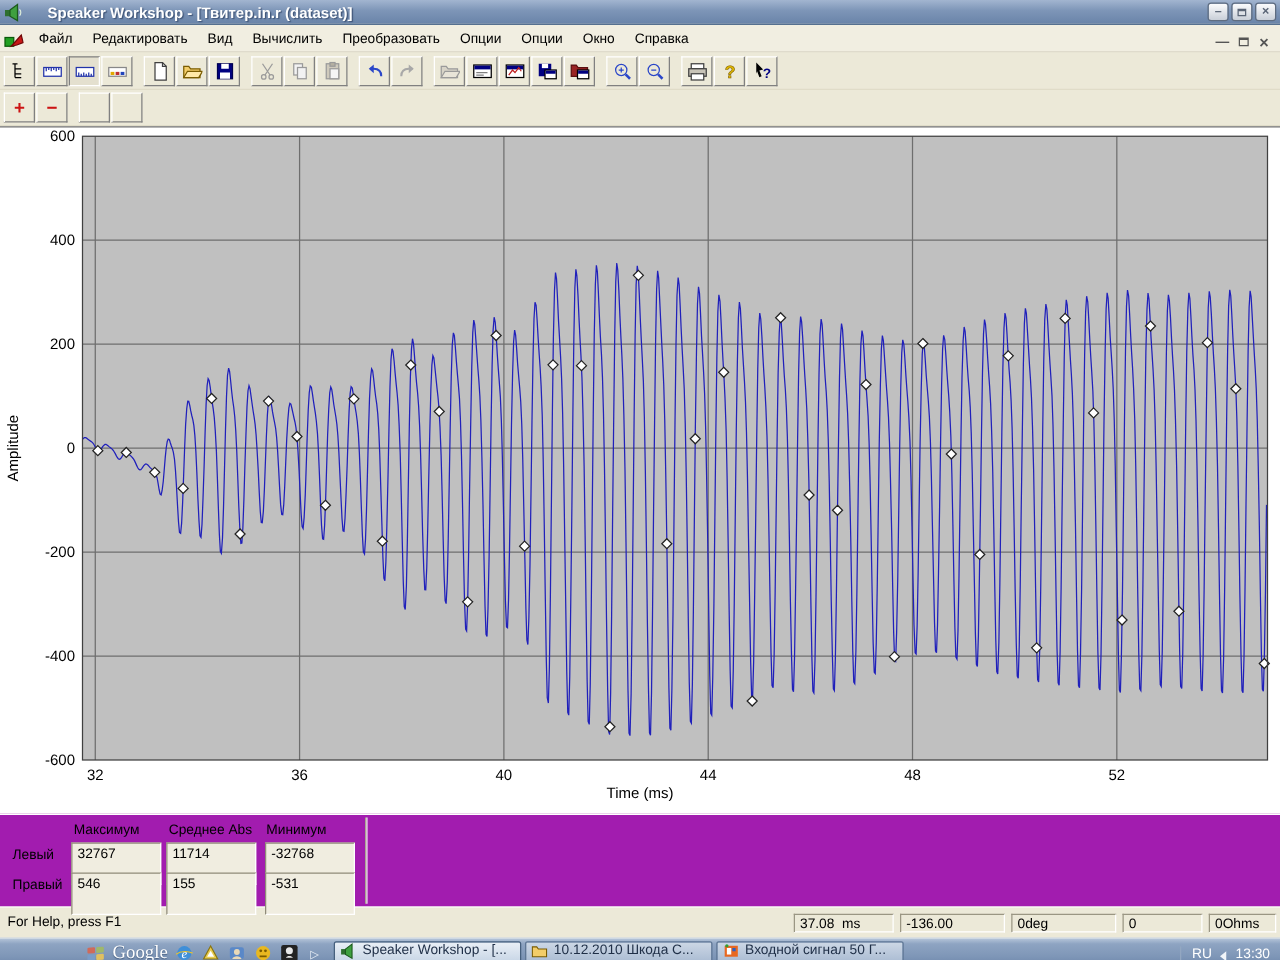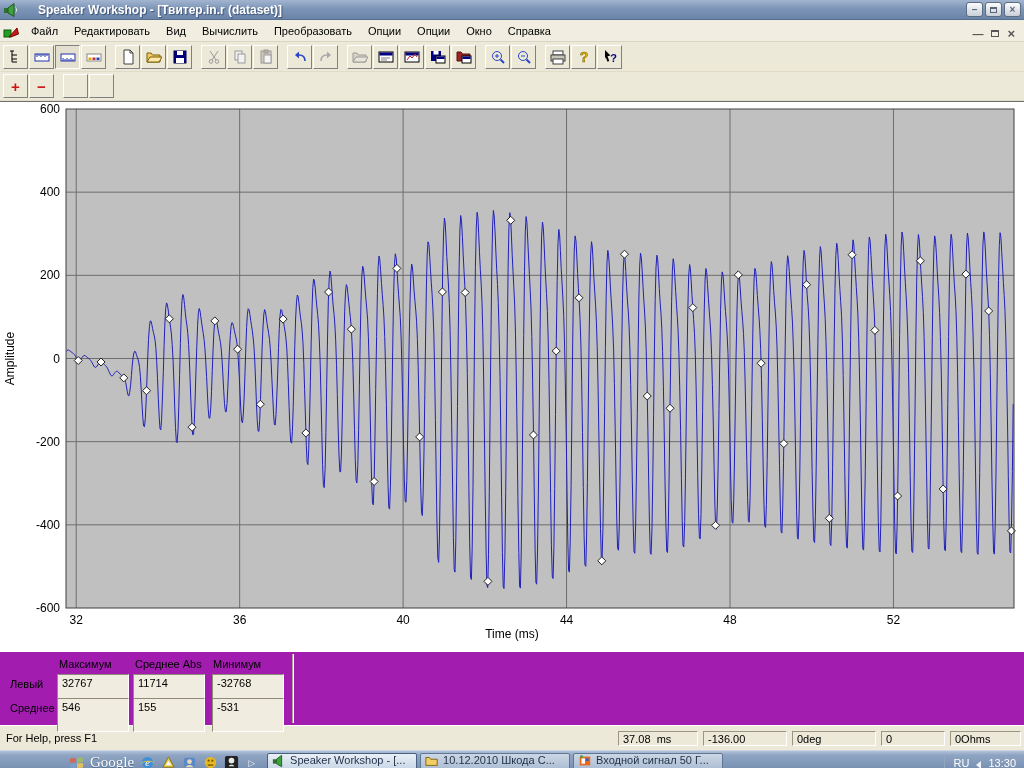--- a/index.html
+++ b/index.html
@@ -50,21 +50,21 @@
     border:1px solid; border-color:#8f8b78 #fff #fff #8f8b78; background:#f0ede0; white-space:nowrap; }
   .stats .divider { position:absolute; left:292px; top:2px; bottom:2px; width:2px;
     border-left:1px solid #a9a590; border-right:1px solid #fff; }
 
   
   .statusbar { height:19px; display:flex; align-items:center; gap:5px; background:#ece9d8;
     border-top:1px solid #fff; padding:12px 3px; }
   .sb-msg { flex:1; padding-left:3px; }
   .sb-panel { height:15px; border:1px solid; border-color:#9a9683 #fff #fff #9a9683;
     padding:1px 4px; white-space:pre; overflow:hidden; }
-  .w80{width:80px}.w84{width:84px}.w64{width:64px}.w62{width:71px}
+  .w80{width:80px}.w84{width:84px}.w64{width:64px}.w62{width:54px}
 
   
   .taskbar { height:24px; display:flex; align-items:center; gap:3px; padding:0 3px;
     background:linear-gradient(180deg,#b3c3d8 0%,#8ea4c2 18%,#7e96b7 62%,#6a84a8 100%);
     border-top:1px solid #c9d6e6; color:#fff; }
   .quicklaunch { display:flex; align-items:center; gap:6px; padding:0 6px 0 66px; }
   .google { font-family:"Liberation Serif", serif; font-size:15px; color:#fff; text-shadow:0 1px 1px #41597a; }
   .ql-chevron { color:#e9eff6; font-size:9px; padding:0 3px; }
   .task { width:150px; height:19px; border-radius:2px; border:1px solid #5f7795; padding:0 4px;
     background:linear-gradient(180deg,#ccd7e5,#a7b9d1); color:#1f2f47; display:flex; align-items:flex-start;
@@ -359,21 +359,21 @@
       <text x="14" y="256.5" text-anchor="middle" font-size="12" font-family="Liberation Sans, sans-serif" fill="#000" transform="rotate(-90 14 256.5)">Amplitude</text>
     </svg>
 </div>
 
 <div class="stats">
   <span class="hdr" style="left:59px">Максимум</span>
   <span class="hdr" style="left:135px">Среднее Abs</span>
   <span class="hdr" style="left:213px">Минимум</span>
 
   <span class="rowlabel" style="left:10px; top:26px">Левый</span>
-  <span class="rowlabel" style="left:10px; top:50px">Среднее</span>
+  <span class="rowlabel" style="left:10px; top:50px">Правый</span>
 
   <div class="statbox" style="left:57px;  top:22px">32767</div>
   <div class="statbox" style="left:133px; top:22px">11714</div>
   <div class="statbox" style="left:212px; top:22px">-32768</div>
 
   <div class="statbox" style="left:57px;  top:46px">546</div>
   <div class="statbox" style="left:133px; top:46px">155</div>
   <div class="statbox" style="left:212px; top:46px">-531</div>
 
   <div class="divider"></div>

